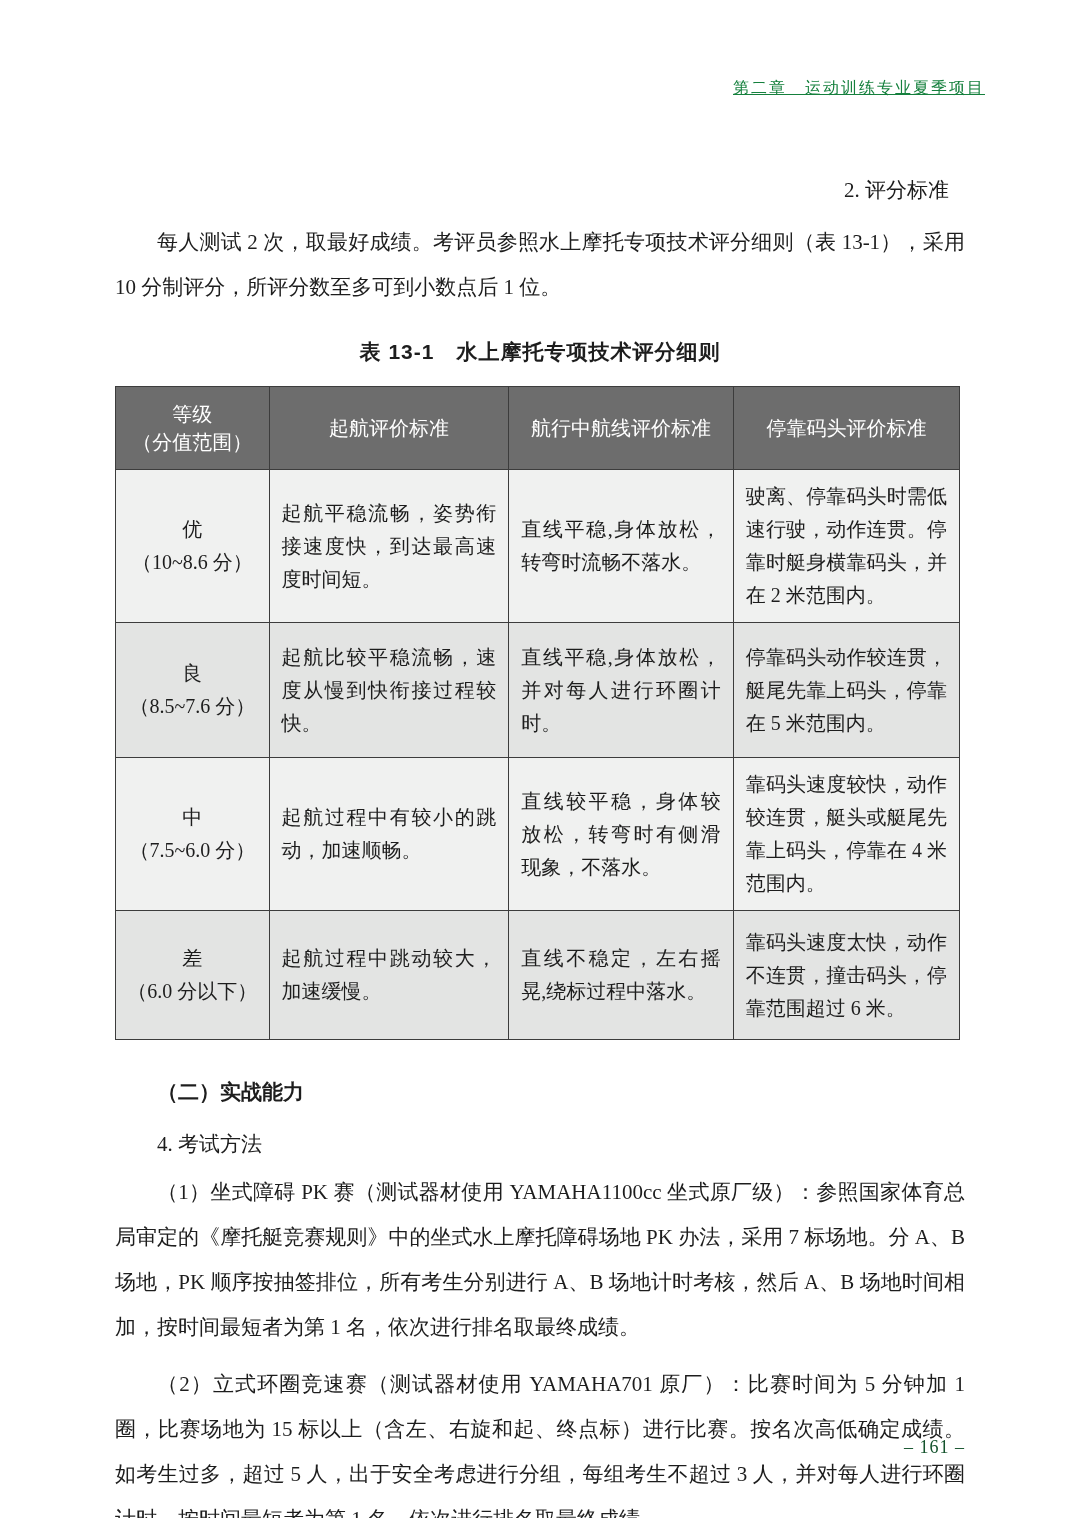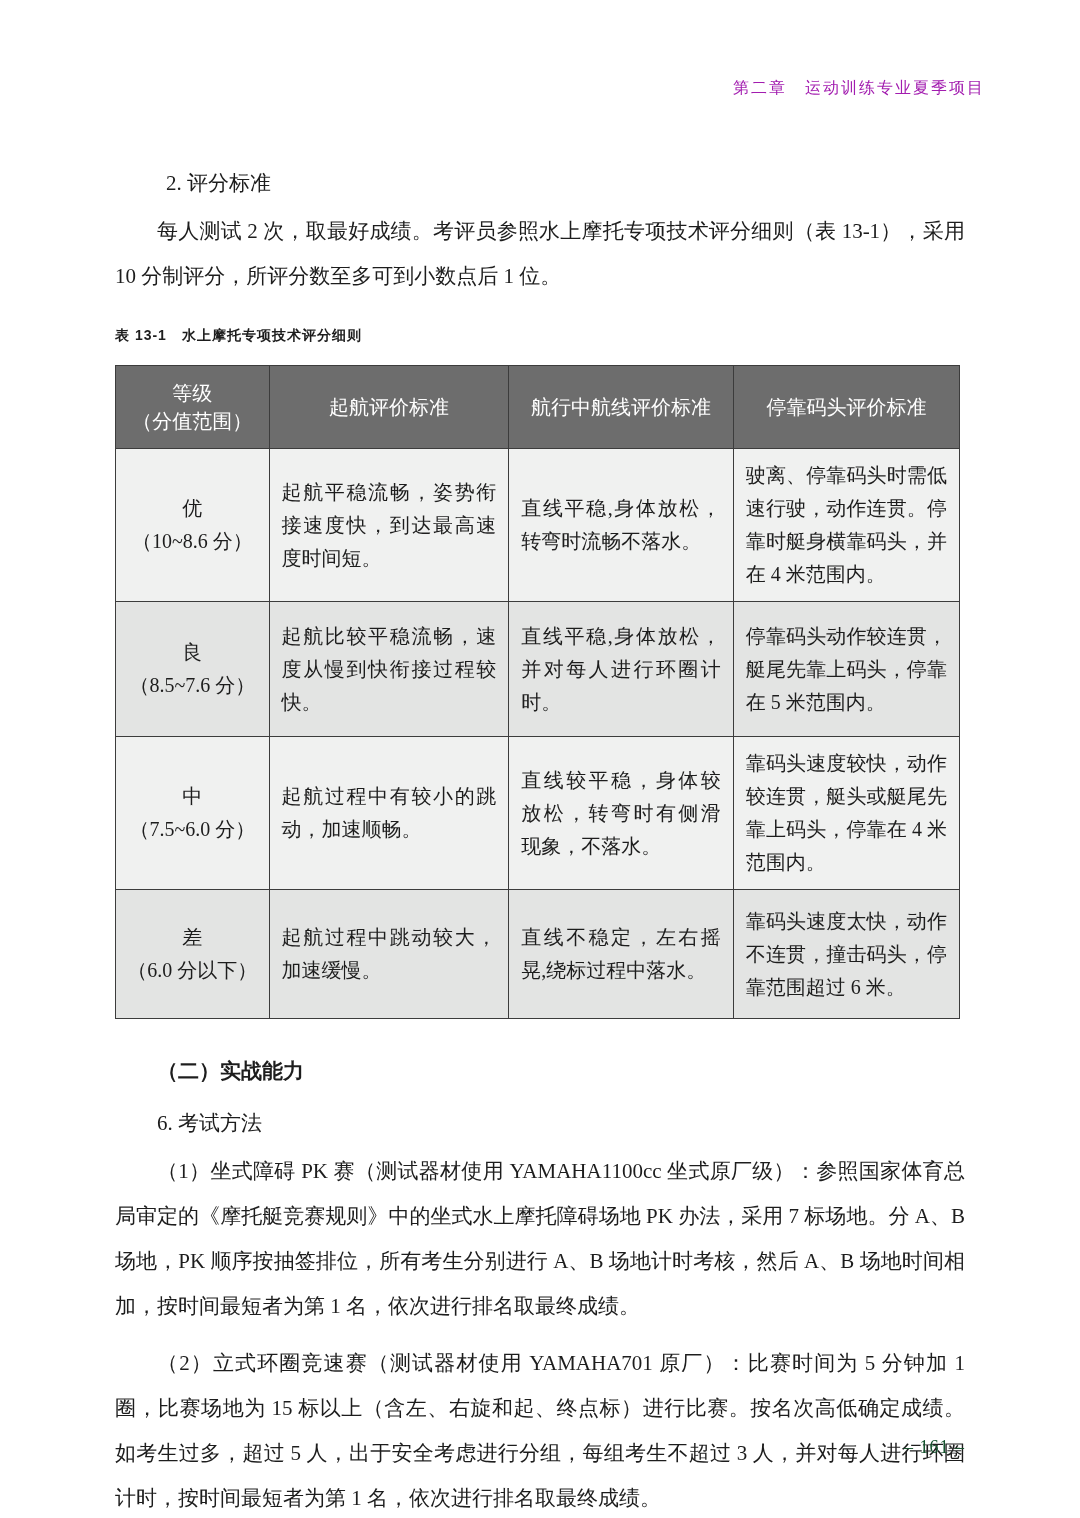--- a/index.html
+++ b/index.html
@@ -7,35 +7,35 @@
     width:1080px; height:1518px;
     background:#ffffff;
     position:relative;
     font-family:"Liberation Serif","DejaVu Serif",serif;
     color:#1d1d1d;
     overflow:hidden;
   }
   .page-header {
     position:absolute; top:78px; right:95px;
     font-family:"Liberation Sans","DejaVu Sans",sans-serif;
-    font-size:16px; color:#a21caf; letter-spacing:2px;
+    font-size:16px; color:#15803d; letter-spacing:2px;text-decoration:underline;
   }
   .content {
     position:absolute; top:160px; left:115px; width:850px;
   }
   .h-scoring {
-    font-size:21px; font-weight:normal; margin:9px; text-indent:2em;
+    font-size:21px; font-weight:normal; margin:16px; text-indent:2em;text-align:right;
   }
   .para {
     font-size:21px; line-height:45px; text-align:justify;
     text-indent:2em; margin:12px 0 0 0;
   }
   .table-title {
     font-family:"Liberation Sans","DejaVu Sans",sans-serif;
-    font-weight:bold; font-size:14px; text-align:left;
+    font-weight:bold; font-size:21px; text-align:center;
     margin-top:28px; letter-spacing:1px;
   }
   table.score-table {
     border-collapse:collapse; width:845px; margin-top:20px;
     table-layout:fixed;
     border-radius:6px;
   }
   .score-table th, .score-table td {
     border:1px solid #3c3c3c;
   }
@@ -105,21 +105,21 @@
       </tr>
     </thead>
     <tbody>
       <tr class="row-1">
         <td class="cell-grade">
           <div>优</div>
           <div>（10~8.6 分）</div>
         </td>
         <td class="cell-text">起航平稳流畅，姿势衔接速度快，到达最高速度时间短。</td>
         <td class="cell-text">直线平稳,身体放松，转弯时流畅不落水。</td>
-        <td class="cell-text">驶离、停靠码头时需低速行驶，动作连贯。停靠时艇身横靠码头，并在 4 米范围内。</td>
+        <td class="cell-text">驶离、停靠码头时需低速行驶，动作连贯。停靠时艇身横靠码头，并在 2 米范围内。</td>
       </tr>
       <tr class="row-2">
         <td class="cell-grade">
           <div>良</div>
           <div>（8.5~7.6 分）</div>
         </td>
         <td class="cell-text">起航比较平稳流畅，速度从慢到快衔接过程较快。</td>
         <td class="cell-text">直线平稳,身体放松，并对每人进行环圈计时。</td>
         <td class="cell-text">停靠码头动作较连贯，艇尾先靠上码头，停靠在 5 米范围内。</td>
       </tr>
@@ -139,21 +139,21 @@
         </td>
         <td class="cell-text">起航过程中跳动较大，加速缓慢。</td>
         <td class="cell-text">直线不稳定，左右摇晃,绕标过程中落水。</td>
         <td class="cell-text">靠码头速度太快，动作不连贯，撞击码头，停靠范围超过 6 米。</td>
       </tr>
     </tbody>
   </table>
 
   <p class="h-practical">（二）实战能力</p>
 
-  <p class="h-method">6. 考试方法</p>
+  <p class="h-method">4. 考试方法</p>
 
   <p class="para">（1）坐式障碍 PK 赛（测试器材使用 YAMAHA1100cc 坐式原厂级）：参照国家体育总局审定的《摩托艇竞赛规则》中的坐式水上摩托障碍场地 PK 办法，采用 7 标场地。分 A、B 场地，PK 顺序按抽签排位，所有考生分别进行 A、B 场地计时考核，然后 A、B 场地时间相加，按时间最短者为第 1 名，依次进行排名取最终成绩。</p>
 
   <p class="para">（2）立式环圈竞速赛（测试器材使用 YAMAHA701 原厂）：比赛时间为 5 分钟加 1 圈，比赛场地为 15 标以上（含左、右旋和起、终点标）进行比赛。按名次高低确定成绩。如考生过多，超过 5 人，出于安全考虑进行分组，每组考生不超过 3 人，并对每人进行环圈计时，按时间最短者为第 1 名，依次进行排名取最终成绩。</p>
 
 </div>
 
 <div class="page-number">– 161 –</div>
 
 </body></html>

